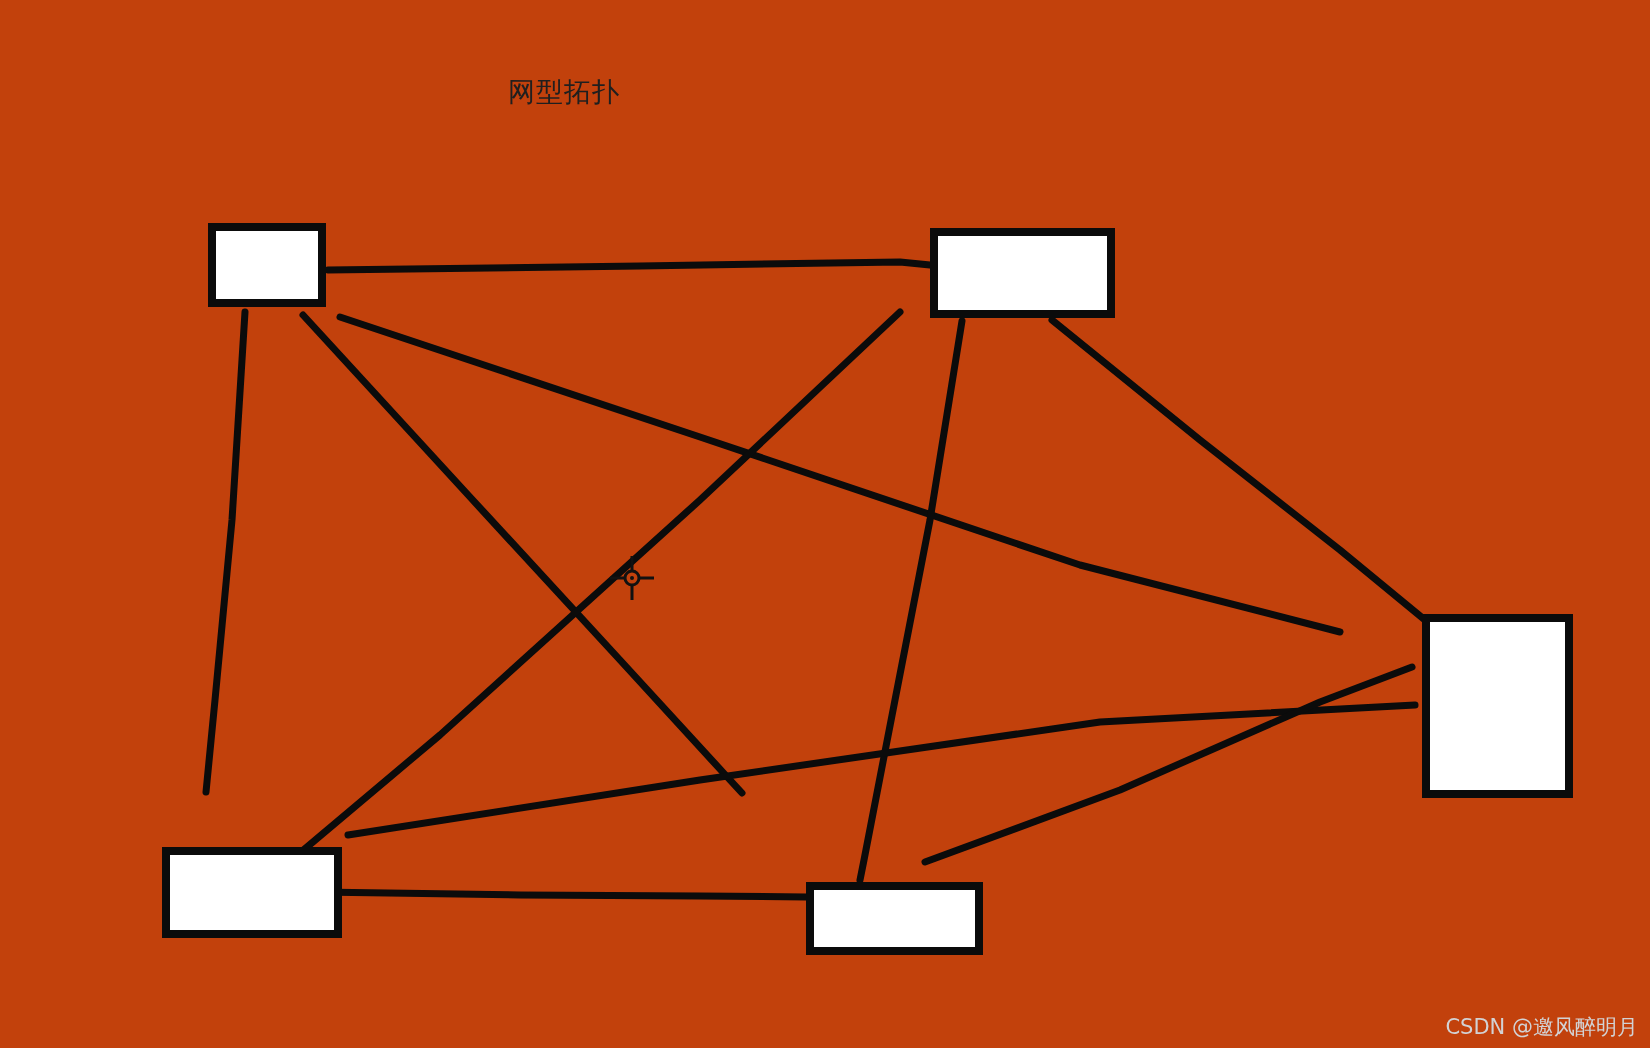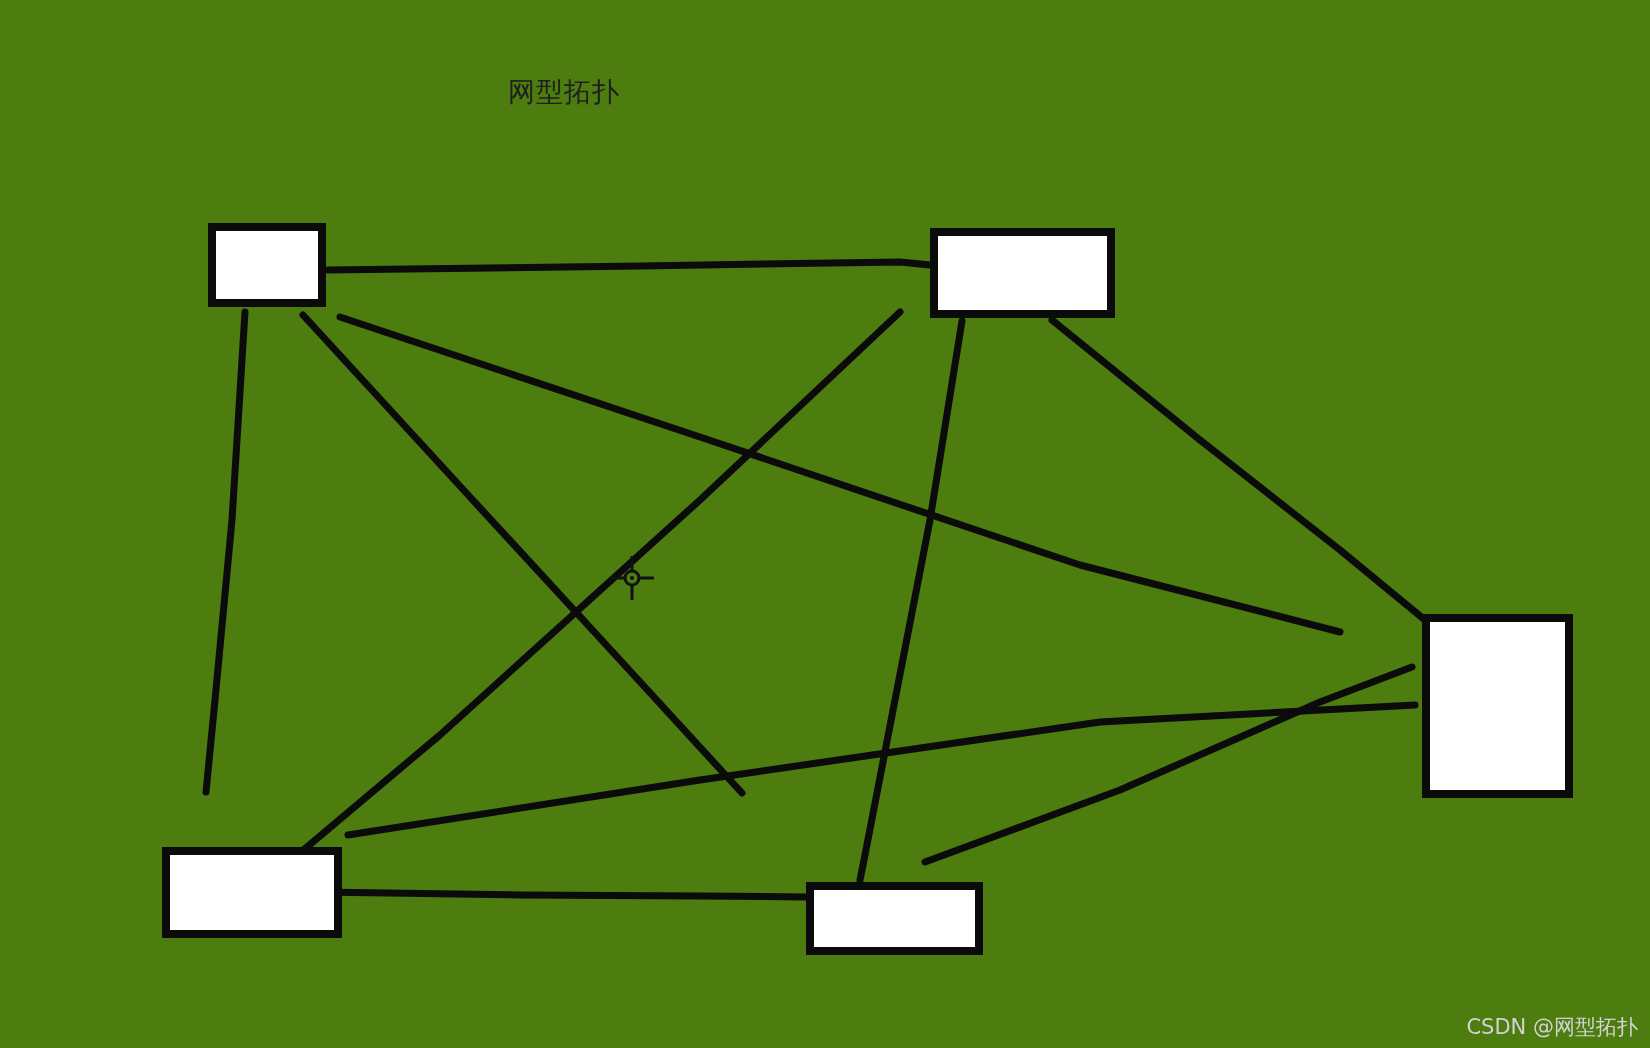--- a/index.html
+++ b/index.html
@@ -13,21 +13,21 @@
     height: 1048px;
     position: relative;
     overflow: hidden;
     font-family: "Liberation Sans", "DejaVu Sans", sans-serif;
   }
   #canvas-root {
     position: absolute;
     left: 0; top: 0;
     width: 1650px;
     height: 1048px;
-    background: #4d7c0f;
+    background: #c2410c;
   }
   #diagram-title {
     position: absolute;
     left: 508px;
     top: 75px;
     font-size: 27px;
     line-height: 34px;
     color: #1f1f1f;
     font-family: "DejaVu Sans", "Liberation Sans", sans-serif;
     letter-spacing: 1px;
@@ -98,15 +98,15 @@
     <g id="cursor-layer">
         <line class="cursor-part" x1="610" y1="578" x2="625" y2="578" stroke="#111111" stroke-width="3"></line>
         <line class="cursor-part" x1="639" y1="578" x2="654" y2="578" stroke="#111111" stroke-width="3"></line>
         <line class="cursor-part" x1="632" y1="556" x2="632" y2="571" stroke="#111111" stroke-width="3"></line>
         <line class="cursor-part" x1="632" y1="585" x2="632" y2="600" stroke="#111111" stroke-width="3"></line>
         <circle cx="632" cy="578" r="7" fill="none" stroke="#111111" stroke-width="3"></circle>
         <circle cx="632" cy="578" r="2" fill="#111111"></circle>
       </g>
   </svg>
 
-  <div id="watermark">CSDN @网型拓扑</div>
+  <div id="watermark">CSDN @邀风醉明月</div>
 
 </div>
 
 </body></html>

